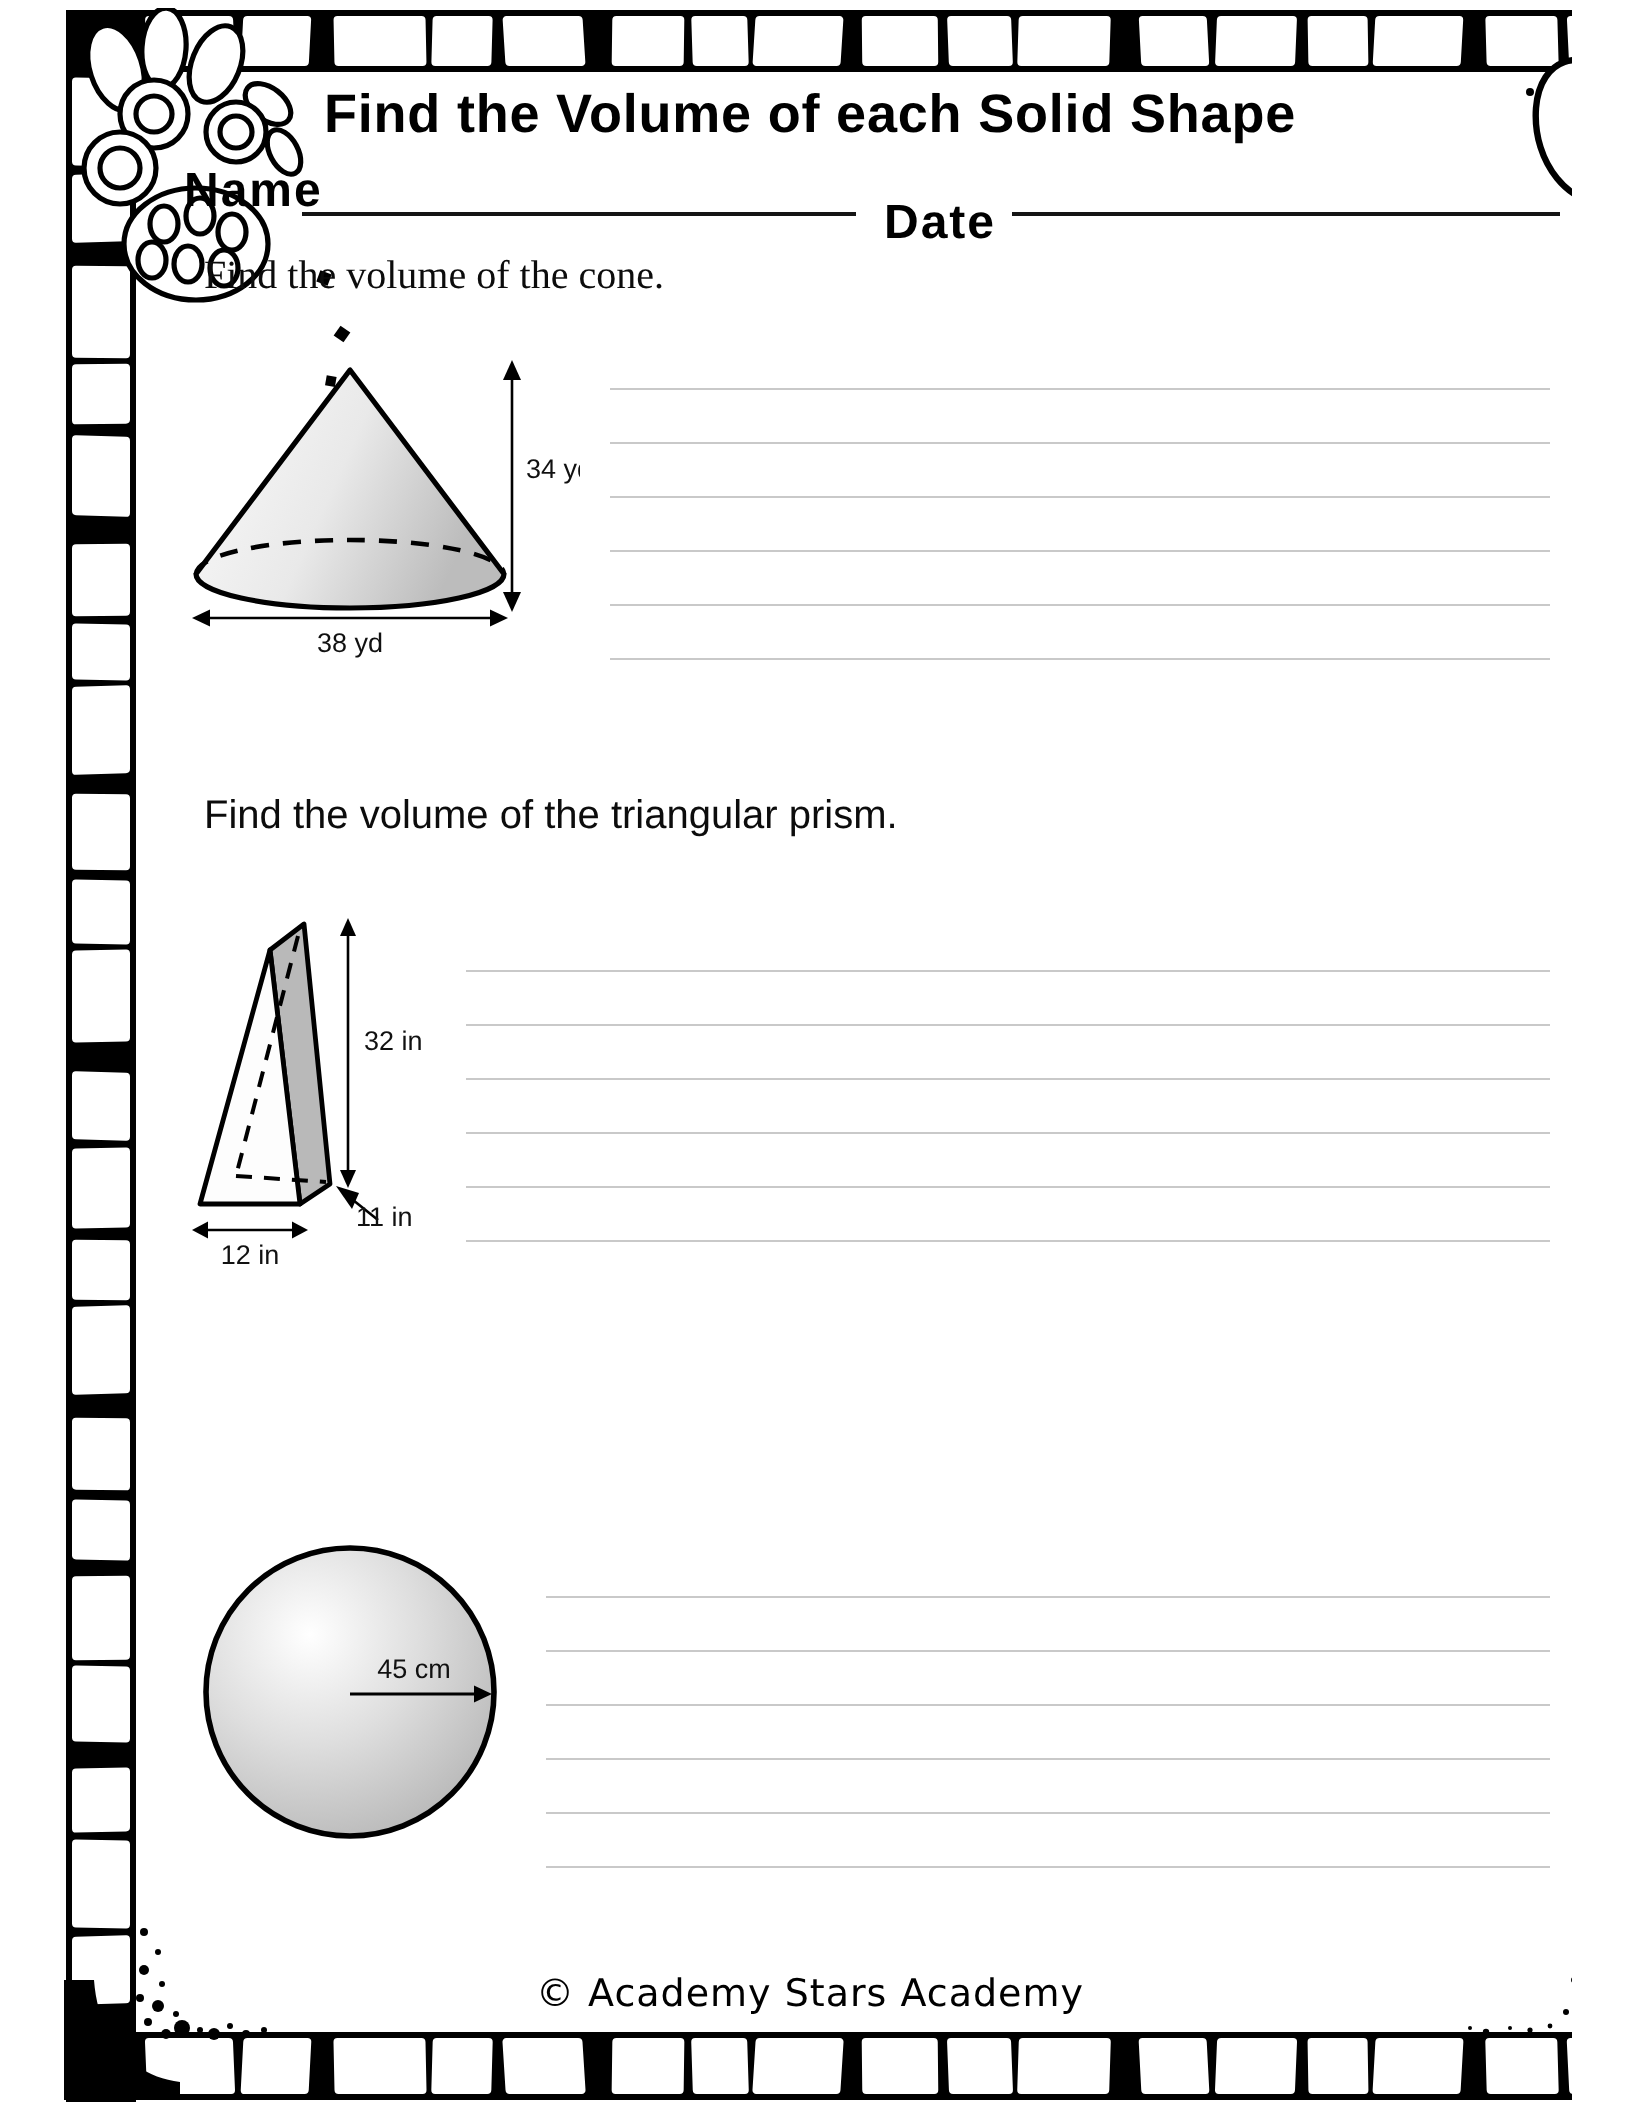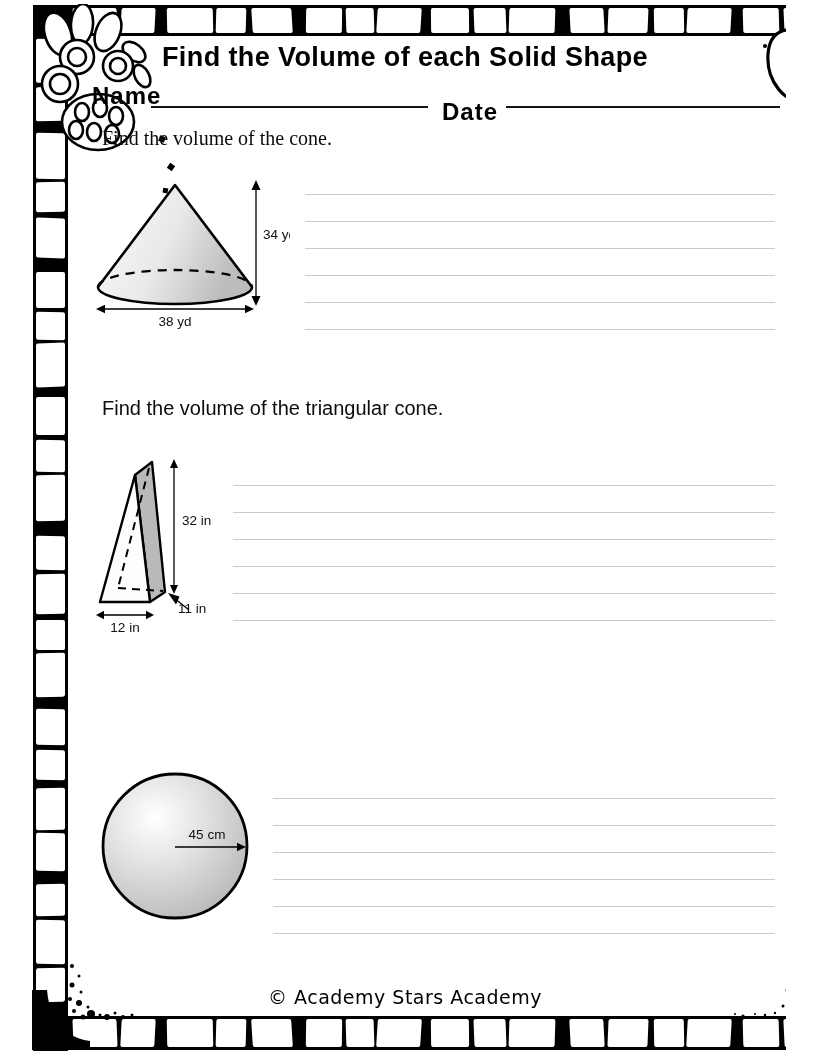--- a/index.html
+++ b/index.html
@@ -246,21 +246,21 @@
   </svg>
   <div class="ans-lines" style="left:275px; top:168px; width:470px;">
       <div class="ans-line"></div>
       <div class="ans-line"></div>
       <div class="ans-line"></div>
       <div class="ans-line"></div>
       <div class="ans-line"></div>
       <div class="ans-line"></div>
     </div>
 
-  <div class="prompt" style="top:397px;">Find the volume of the triangular cone.</div>
+  <div class="prompt" style="top:397px;">Find the volume of the triangular prism.</div>
   <svg class="figure" style="left:62px; top:452px;" width="135" height="185" viewBox="0 0 135 185">
     <path d="M43,23 L60,10 L73,140 L58,150 Z" fill="#b9b9b9" stroke="#000" stroke-width="2.4" stroke-linejoin="round"></path>
     <path d="M43,23 L8,150 L58,150 Z" fill="#fdfdfd" stroke="#000" stroke-width="2.4" stroke-linejoin="round"></path>
     <g fill="none" stroke="#000" stroke-width="2" stroke-dasharray="8 6">
       <path d="M57,16 L26,136"></path>
       <path d="M26,136 L71,139"></path>
     </g>
     <line x1="82" y1="15" x2="82" y2="134" stroke="#000" stroke-width="1.3"></line>
     <polygon points="78,16 82,7 86,16" fill="#000"></polygon>
     <polygon points="78,133 82,142 86,133" fill="#000"></polygon>

